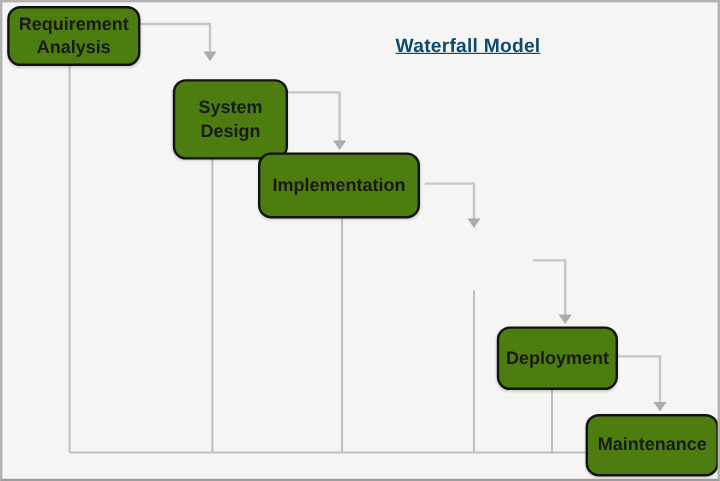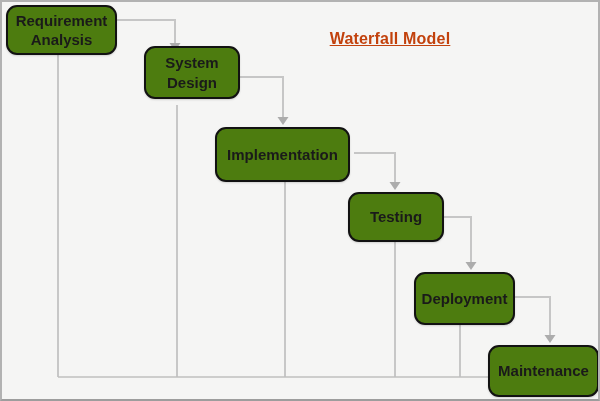--- a/index.html
+++ b/index.html
@@ -38,35 +38,35 @@
     justify-content: center;
     text-align: center;
     font-weight: 700;
     font-size: 15px;
     line-height: 1.3;
     color: #1a1a1a;
     padding: 2px 6px;
     box-shadow: 0 1px 2px rgba(0,0,0,0.15);
   }
   .node-requirement-analysis { left: 4px;   top: 3px;   width: 111px; height: 50px; }
-  .node-system-design        { left: 142px; top: 44px;  width: 96px;  height: 53px; }
+  .node-system-design        { left: 142px; top: 64px;  width: 96px;  height: 67px; }
   .node-implementation       { left: 213px; top: 125px; width: 135px; height: 55px; }
   .node-testing              { left: 346px; top: 190px; width: 96px;  height: 50px; }
   .node-deployment           { left: 412px; top: 270px; width: 101px; height: 53px; }
   .node-maintenance          { left: 486px; top: 343px; width: 111px; height: 52px; }
   .diagram-title {
     position: absolute;
     z-index: 2;
     left: 318px;
     top: 28px;
     width: 140px;
     text-align: center;
     font-weight: 700;
     font-size: 16px;
-    color: #c2410c;
+    color: #0c4a6e;
     text-decoration: underline;
     letter-spacing: 0.2px;
   }
   .flow-line {
     fill: none;
     stroke: #c6c6c6;
     stroke-width: 2;
   }
   .feedback-line {
     fill: none;
@@ -116,23 +116,20 @@
   </div>
 
   <div class="node node-system-design">
     <span>System Design</span>
   </div>
 
   <div class="node node-implementation">
     <span>Implementation</span>
   </div>
 
-  <div class="node node-testing">
-    <span>Testing</span>
-  </div>
 
   <div class="node node-deployment">
     <span>Deployment</span>
   </div>
 
   <div class="node node-maintenance">
     <span>Maintenance</span>
   </div>
 
 </div>

